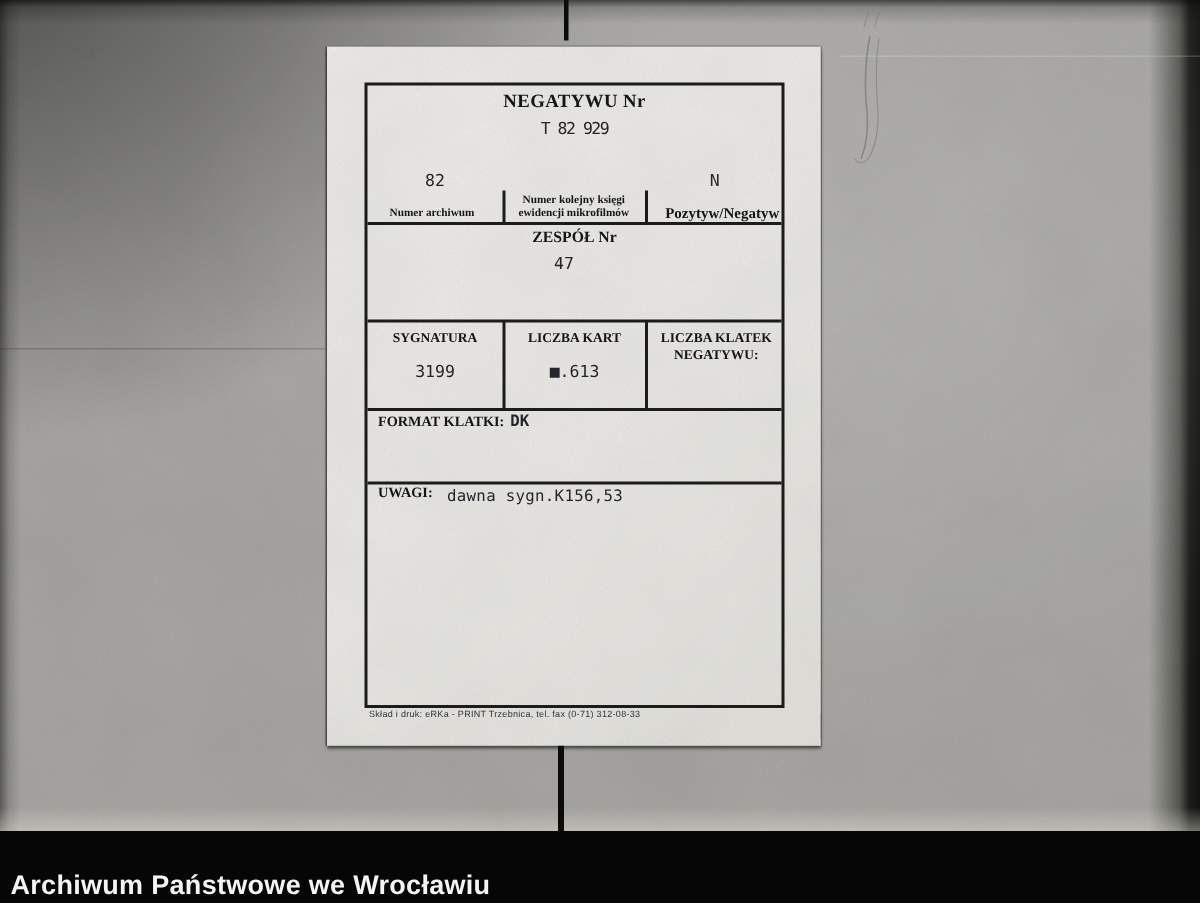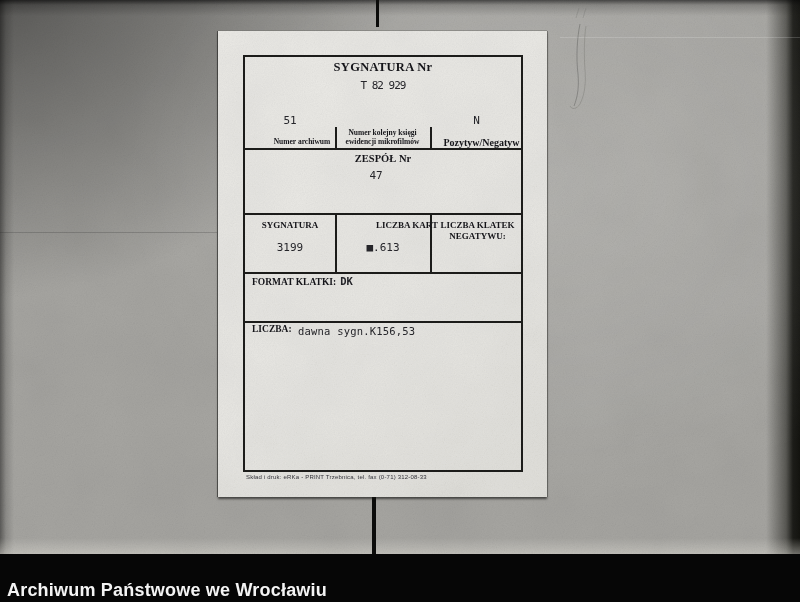--- a/index.html
+++ b/index.html
@@ -39,27 +39,27 @@
 
   .serifb{font-family:"Liberation Serif",serif;font-weight:bold;color:#15151a;}
   .type{font-family:"DejaVu Sans Mono",monospace;color:#26262b;}
   .ctr{text-align:center;}
   .pos{position:absolute;}
 
   .title{left:0;right:0;top:3px;font-size:12.5px;letter-spacing:.3px;}
   .title-val{left:0;right:0;top:22px;font-size:11px;letter-spacing:-1px;}
   .val-82{left:0;width:90px;top:57px;font-size:11px;}
   .val-n{left:185px;width:93px;top:57px;font-size:11px;}
-  .lbl-c1{left:14px;width:86px;top:80px;font-size:7.5px;}
+  .lbl-c1{left:0;width:86px;top:80px;font-size:7.5px;}
   .lbl-c2{left:92px;width:91px;top:71px;font-size:7.5px;line-height:1.25;}
   .lbl-c3{left:187px;width:99px;top:80px;font-size:10px;}
   .zespol-lbl{left:0;right:0;top:96px;font-size:10.5px;}
   .zespol-val{left:0;right:14px;top:112px;font-size:11px;}
   .sygn-lbl{left:0;width:90px;top:163px;font-size:9px;}
-  .kart-lbl{left:104px;width:92px;top:163px;font-size:9px;padding-left:12px;}
+  .kart-lbl{left:92px;width:92px;top:163px;font-size:9px;}
   .klatek-lbl{left:187px;width:91px;top:163px;font-size:9px;line-height:1.25;}
   .sygn-val{left:0;width:90px;top:184px;font-size:11px;}
   .kart-val{left:92px;width:92px;top:184px;font-size:11px;}
   .format-line{left:7px;top:218px;font-size:9.5px;}
   .format-line .type{font-size:10.5px;margin-left:4px;}
   .uwagi-lbl{left:7px;top:267px;font-size:9.5px;}
   .uwagi-val{left:53px;top:268px;font-size:10.5px;letter-spacing:.2px;}
   .print-footer{position:absolute;left:28px;top:443px;font-size:6px;
     font-family:"Liberation Sans",sans-serif;color:#33333a;letter-spacing:.2px;}
 
@@ -97,24 +97,24 @@
 
       <div class="hline h-labels"></div>
       <div class="hline h-zespol"></div>
       <div class="hline h-sygn"></div>
       <div class="hline h-format"></div>
       <div class="vline v1a"></div>
       <div class="vline v2a"></div>
       <div class="vline v1b"></div>
       <div class="vline v2b"></div>
 
-      <div class="pos ctr serifb title">SYGNATURA Nr</div>
+      <div class="pos ctr serifb title">NEGATYWU Nr</div>
       <div class="pos ctr type title-val">T 82 929</div>
 
-      <div class="pos ctr type val-82">51</div>
+      <div class="pos ctr type val-82">82</div>
       <div class="pos ctr type val-n">N</div>
 
       <div class="pos ctr serifb lbl-c1">Numer archiwum</div>
       <div class="pos ctr serifb lbl-c2">
         <div>Numer kolejny księgi</div>
         <div>ewidencji mikrofilmów</div>
       </div>
       <div class="pos ctr serifb lbl-c3">Pozytyw/Negatyw</div>
 
       <div class="pos ctr serifb zespol-lbl">ZESPÓŁ Nr</div>
@@ -124,21 +124,21 @@
       <div class="pos ctr serifb kart-lbl">LICZBA KART</div>
       <div class="pos ctr serifb klatek-lbl">
         <div>LICZBA KLATEK</div>
         <div>NEGATYWU:</div>
       </div>
       <div class="pos ctr type sygn-val">3199</div>
       <div class="pos ctr type kart-val">■.613</div>
 
       <div class="pos serifb format-line"><span>FORMAT KLATKI:</span><span class="type">DK</span></div>
 
-      <div class="pos serifb uwagi-lbl">LICZBA:</div>
+      <div class="pos serifb uwagi-lbl">UWAGI:</div>
       <div class="pos type uwagi-val">dawna sygn.K156,53</div>
     </div>
 
     <div class="print-footer">Skład i druk: eRKa - PRINT Trzebnica, tel. fax (0-71) 312-08-33</div>
   </div>
 
   <svg class="grain" width="800" height="602">
     <defs>
       <filter id="g1">
           <feTurbulence type="fractalNoise" baseFrequency="0.9" numOctaves="2" stitchTiles="stitch"></feTurbulence>

